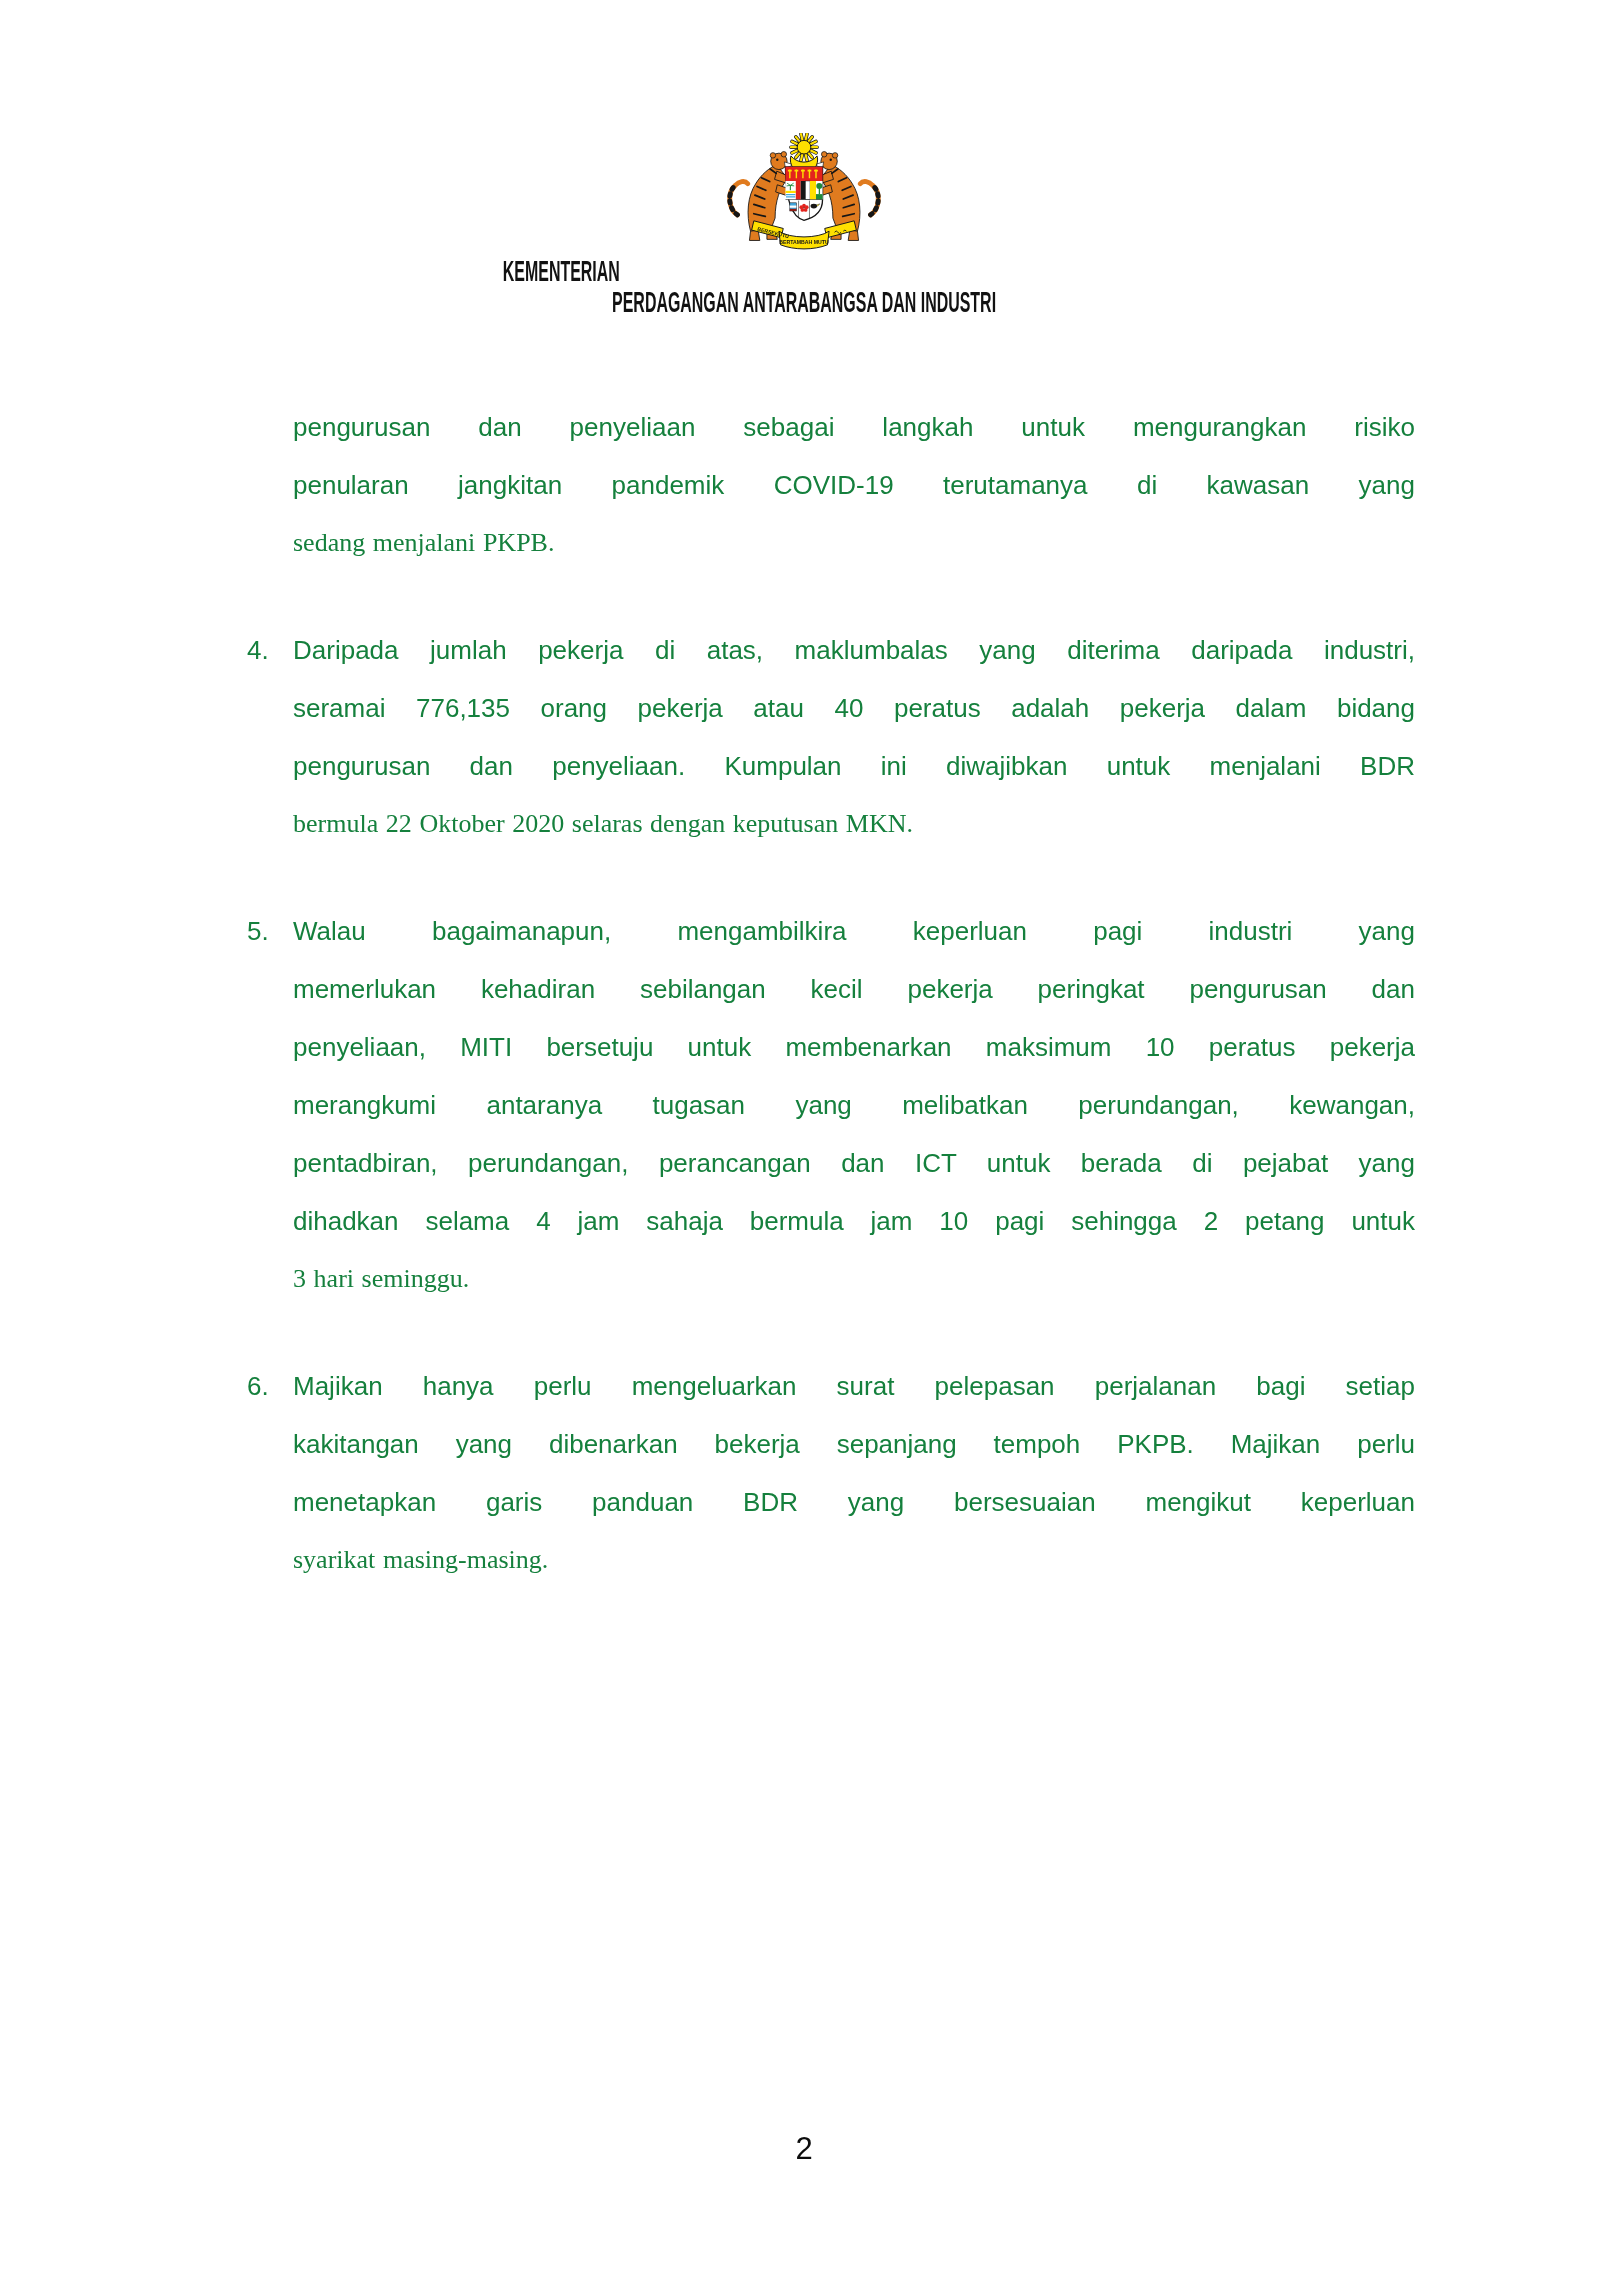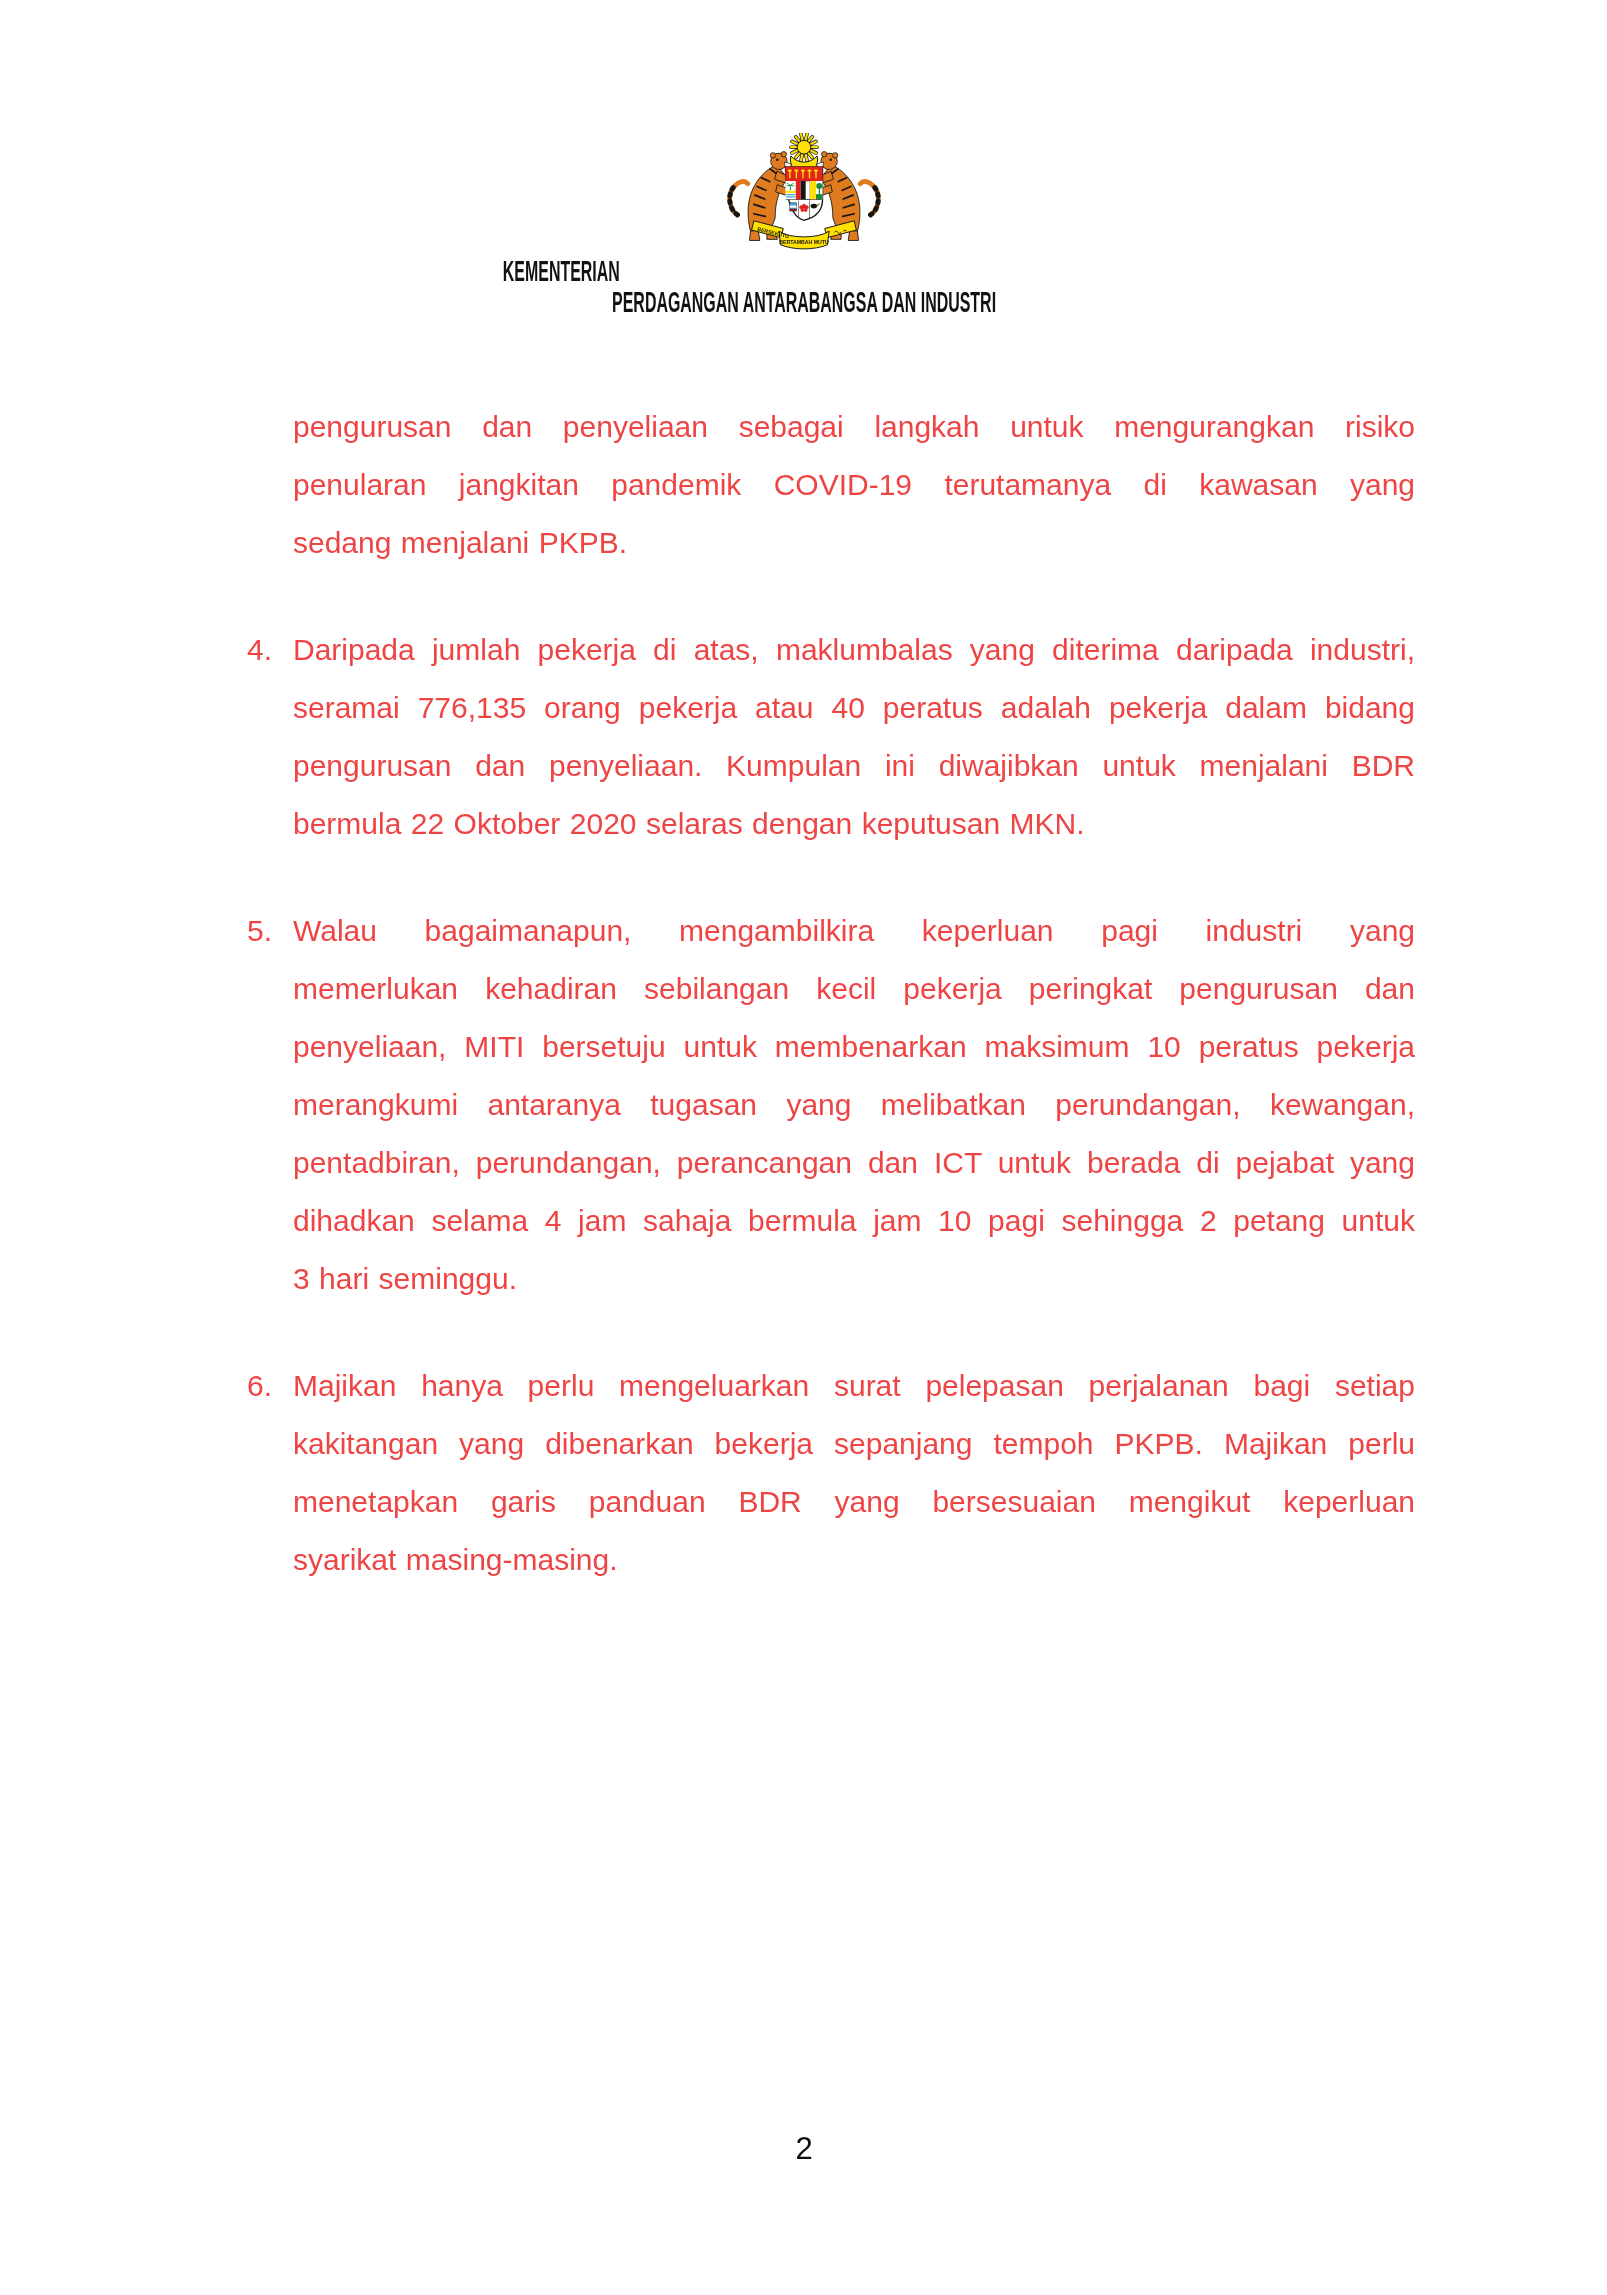--- a/index.html
+++ b/index.html
@@ -33,30 +33,30 @@
     transform-origin: 50% 50%;
     letter-spacing: 0px;
     color: #121212;
   }
 
   
   .content {
     position: absolute;
     left: 247px; top: 398px;
     width: 1168px;
-    font-size: 30px;
+    font-size: 26px;
     line-height: 58px;
-    color: #ef4444;
+    color: #15803d;
   }
   .para { position: relative; margin-bottom: 49px; }
   .para:last-child { margin-bottom: 0; }
   .pnum { position: absolute; left: 0; top: 0; }
   .pbody { margin-left: 46px; }
   .line { text-align: justify; text-align-last: justify; word-spacing: 1.1px; }
-  .line.last { text-align-last: left; }
+  .line.last { text-align-last: left; font-family: Liberation Serif, serif; }
 
   
   .pagenum {
     position: absolute; top: 2133px; left: 0; width: 100%;
     text-align: center;
     font-size: 31px; line-height: 32.5px;
     color: #0c0c0c;
   }
 </style>
 </head>

